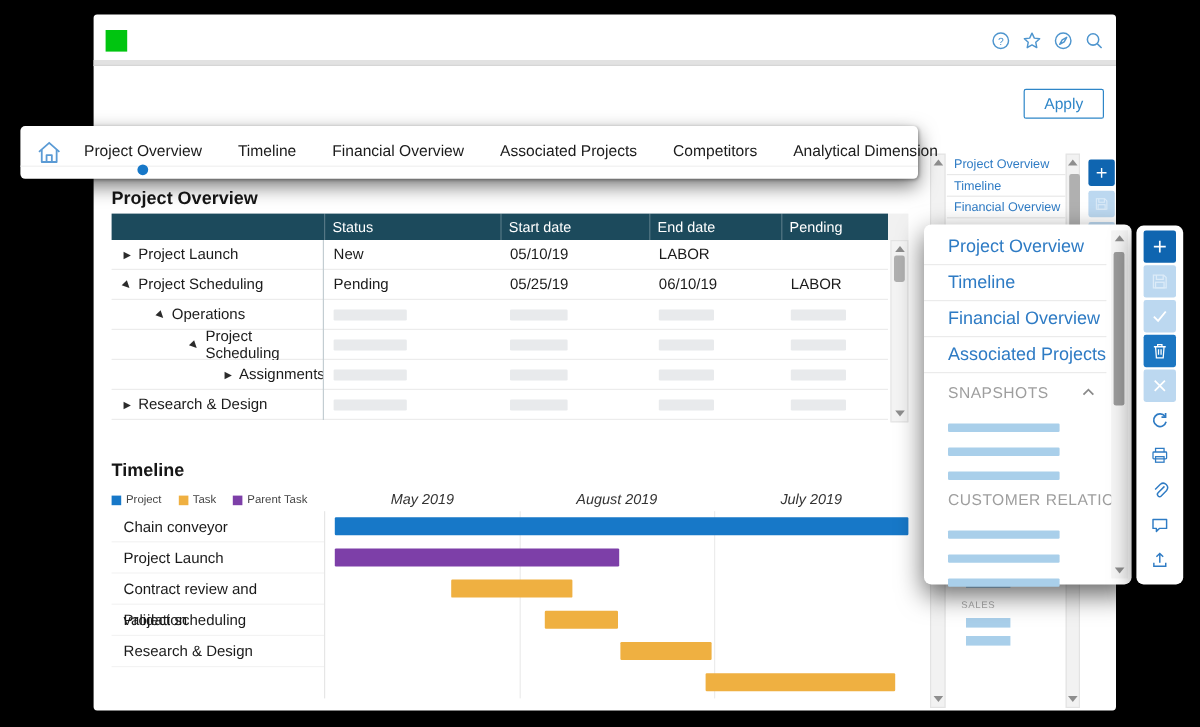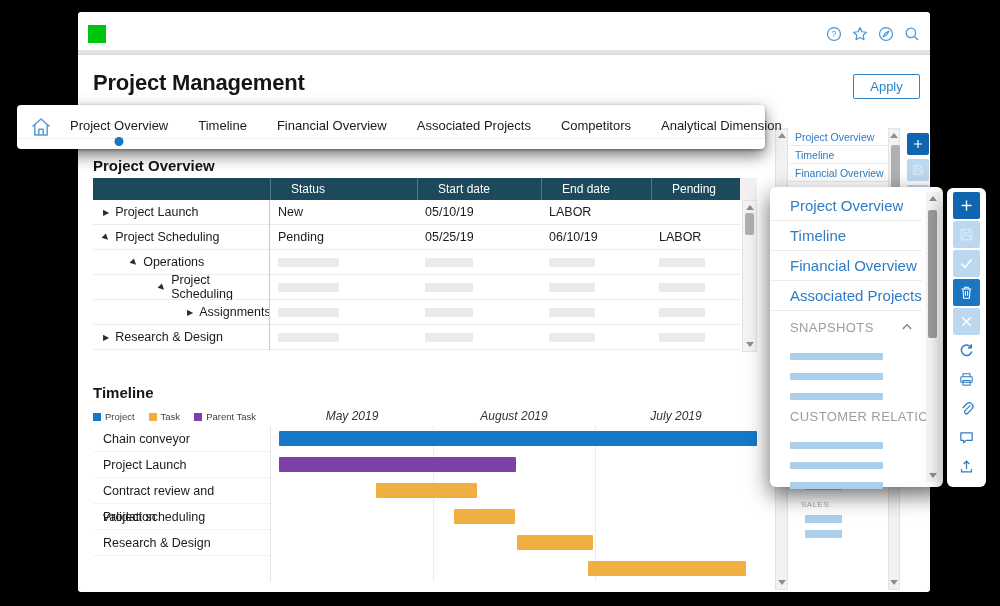--- a/index.html
+++ b/index.html
@@ -15,21 +15,21 @@
   .gray-band{position:absolute;left:0;top:38px;width:100%;height:5px;background:#E2E2E2;border-bottom:1px solid #D6D6D6;}
   .page-title{position:absolute;left:15px;top:58px;font-size:22px;font-weight:700;color:#161616;letter-spacing:-.2px;}
   .apply-btn{position:absolute;left:775px;top:62px;width:67px;height:25px;background:#fff;border:1px solid #2E86C8;
              border-radius:2px;color:#2E86C8;font-size:13px;font-family:inherit;cursor:pointer;padding:0;}
   .sec-heading{position:absolute;left:15px;font-size:15px;font-weight:700;color:#161616;}
   .ov-heading{top:145px;}
   .tl-heading{top:372px;}
   
   .table{position:absolute;left:15px;top:166px;width:664px;height:174px;font-size:12.5px;color:#1b1b1b;}
   .t-head{position:absolute;left:0;top:0;width:647px;height:22px;background:#1C4A5C;display:flex;color:#fff;font-size:12px;}
-  .hc{height:22px;line-height:22px;padding-left:20px;border-left:1px solid rgba(255,255,255,.25);overflow:hidden;}
+  .hc{height:22px;line-height:22px;padding-left:6px;border-left:1px solid rgba(255,255,255,.25);overflow:hidden;}
   .hc0{border-left:none;}
   .w0{width:177px;}.w1{width:147px;}.w2{width:124px;}.w3{width:110px;}.w4{width:89px;}
   .t-body{position:absolute;left:0;top:22px;width:647px;}
   .t-row{display:flex;height:25px;border-bottom:1px solid #ECECEC;align-items:center;}
   .tc{height:25px;display:flex;align-items:center;overflow:hidden;}
   .tc.c0{border-right:1px solid #C3CDD2;}
   .tc.pad{padding-left:8px;}
   .expander{font-size:8px;color:#2b2b2b;margin-right:6px;display:inline-block;}
   .expander.expanded{transform:rotate(45deg);}
   .ph{height:9px;background:#E8EAEC;border-radius:1px;margin-left:8px;}
@@ -123,21 +123,20 @@
           </svg>
         </div>
         <div class="hicon" data-name="search-icon">
           <svg viewBox="0 0 24 24" fill="none" stroke="currentColor" stroke-width="1.7">
             <circle cx="10.5" cy="10.5" r="6.3"></circle>
             <path d="M15.1 15.1 L20 20"></path>
           </svg>
         </div>
       </div>
     <div class="gray-band" data-name="header-divider"></div>
-    <div class="page-title" data-name="page-title">Project Management</div>
     <button class="apply-btn" data-name="apply-button">Apply</button>
 
     <div class="sec-heading ov-heading" data-name="overview-heading">Project Overview</div>
     <div class="table" data-name="overview-table">
       <div class="t-head" data-name="overview-table-header">
           <div class="hc hc0 w0" data-name="column-header"></div>
           <div class="hc w1" data-name="column-header-status">Status</div>
           <div class="hc w2" data-name="column-header-start-date">Start date</div>
           <div class="hc w3" data-name="column-header-end-date">End date</div>
           <div class="hc w4" data-name="column-header-category">Pending</div>

